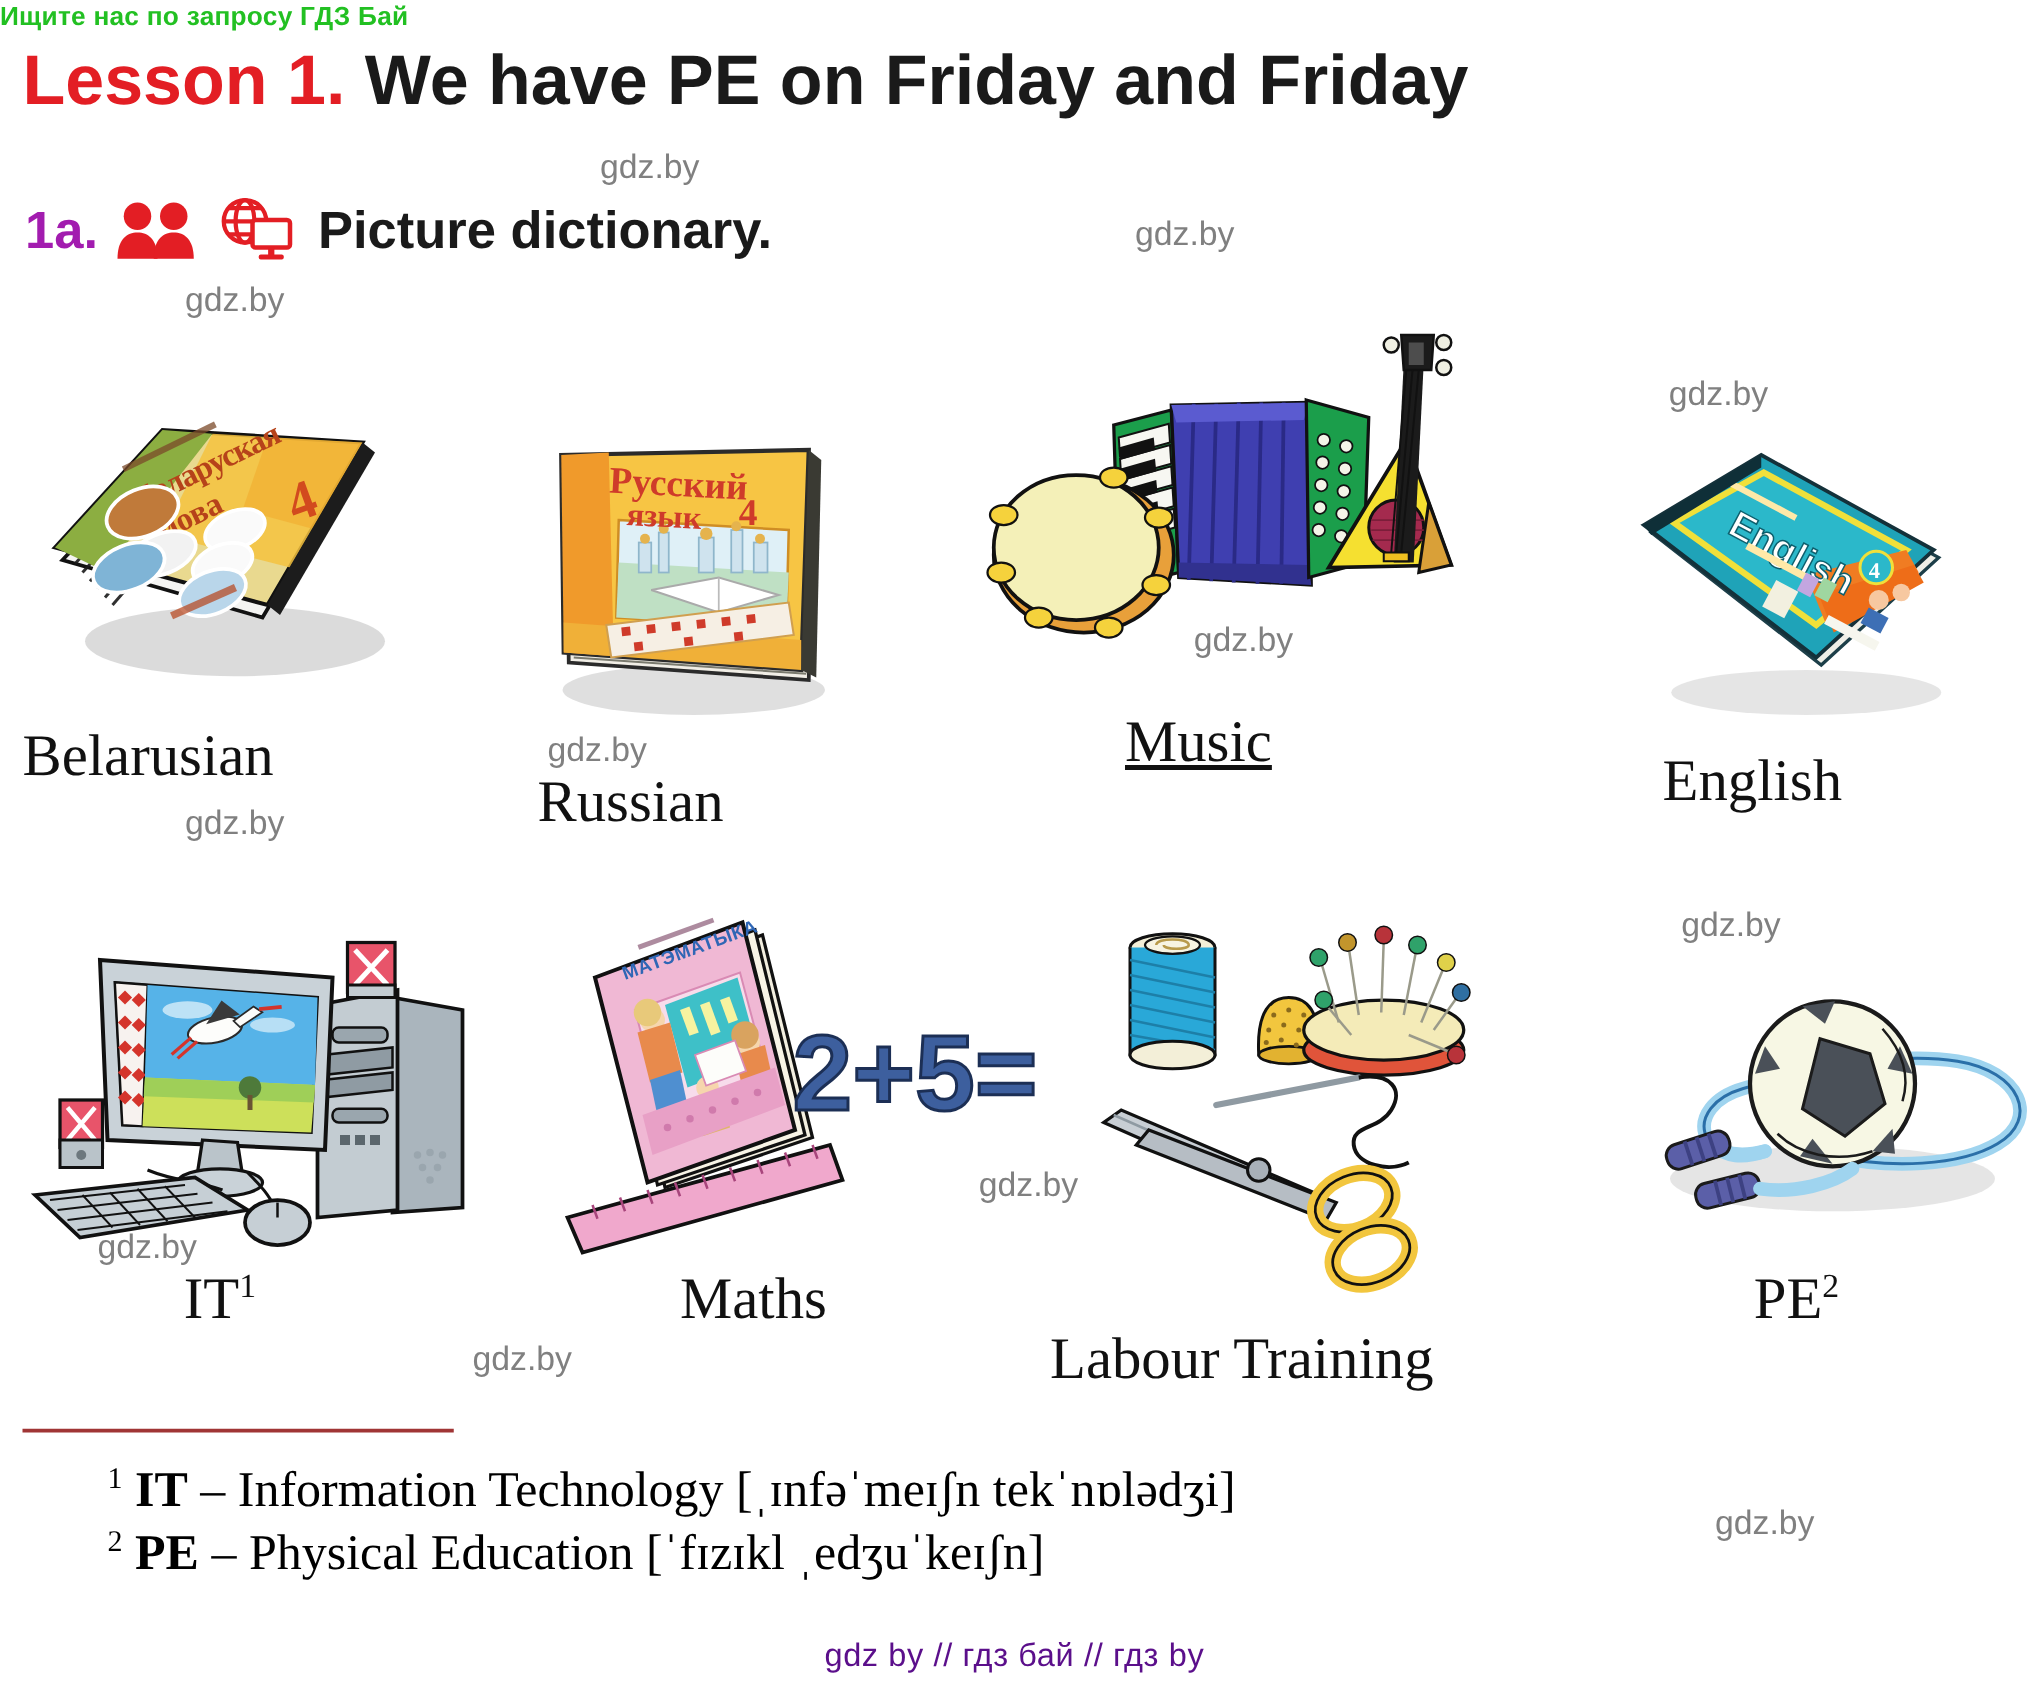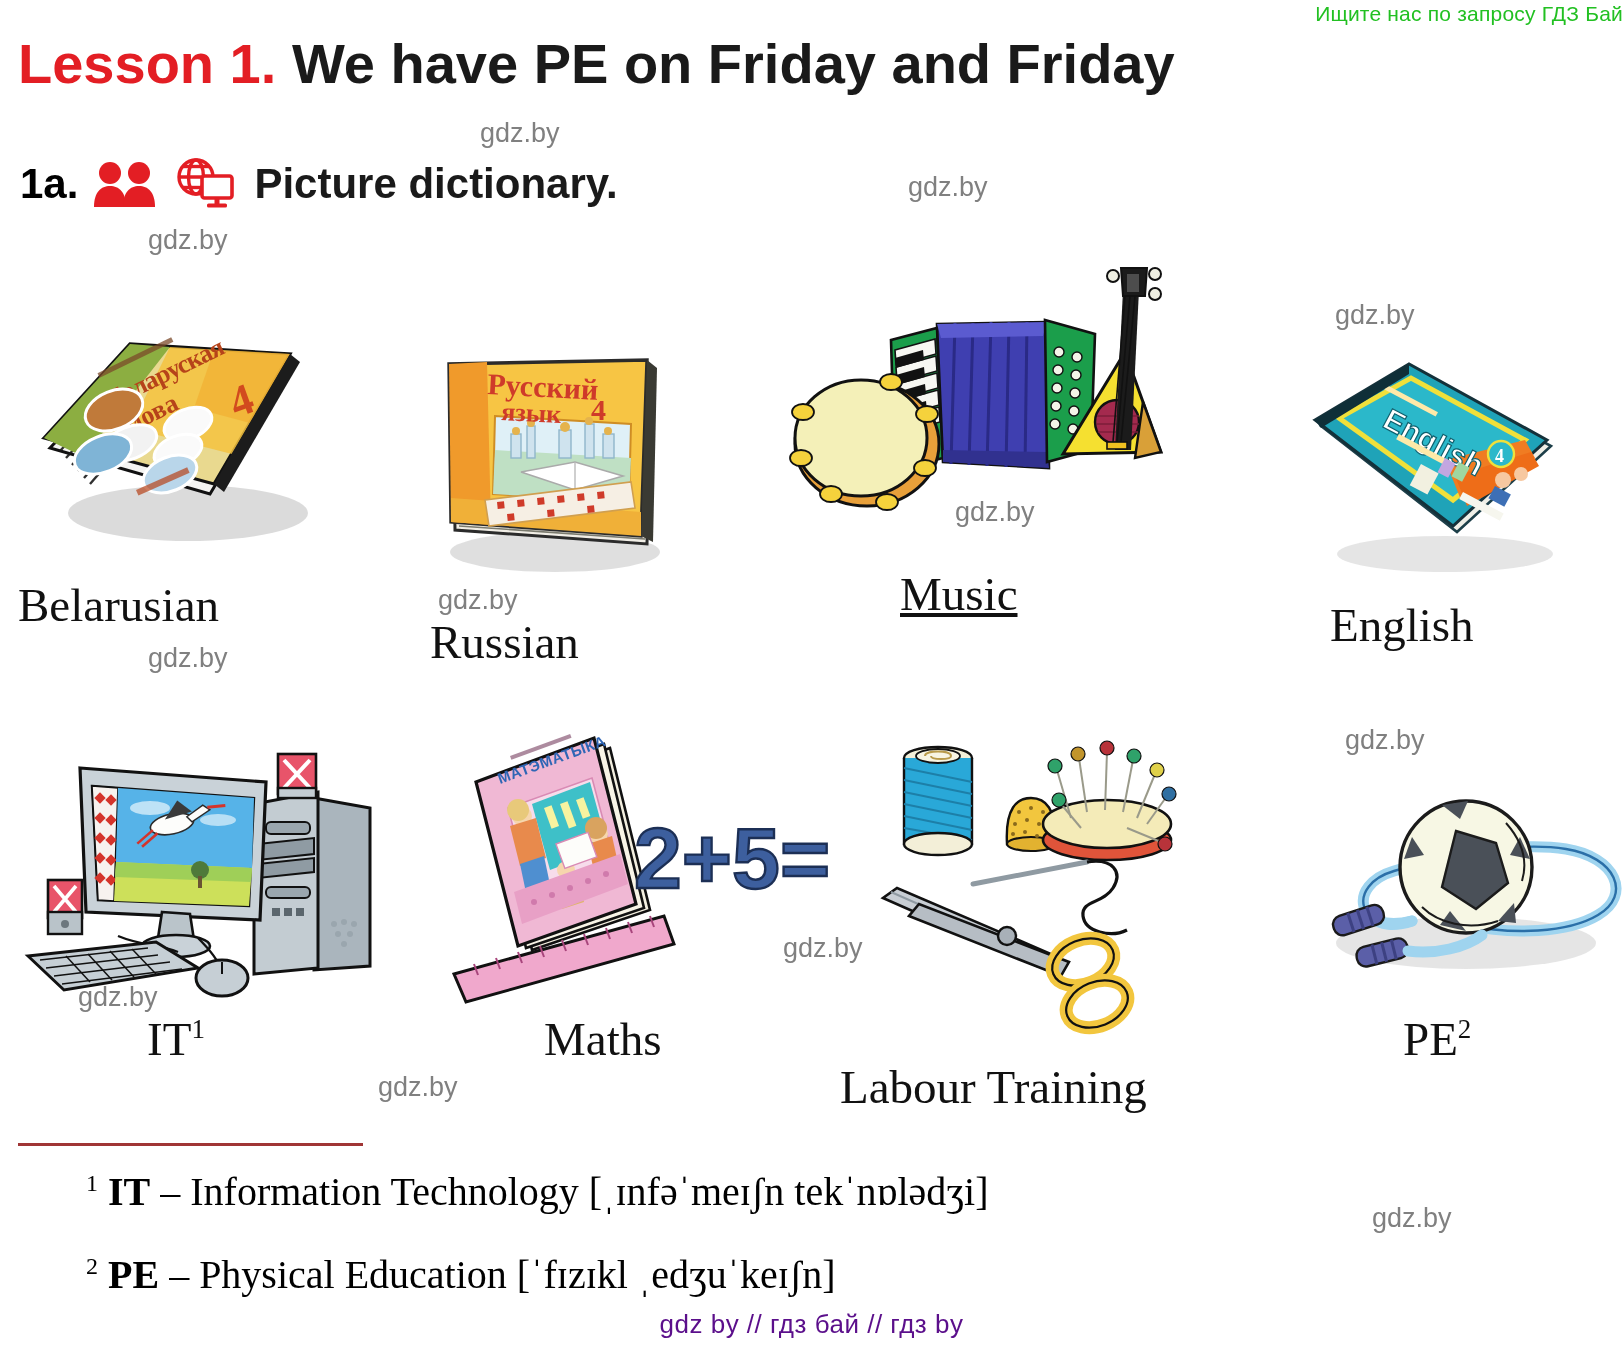--- a/index.html
+++ b/index.html
@@ -9,23 +9,23 @@
     background:#ffffff;
     font-family:"Liberation Serif", serif;
     position:relative;
     overflow:hidden;
   }
   .page { position:relative; width:1623px; height:1352px; }
 
   
   .banner {
     position:absolute; top:2px; left:0; width:100%;
-    text-align:right;
+    text-align:left;
     font-family:"Liberation Sans", sans-serif;
-    font-weight:normal; font-size:21px;
+    font-weight:bold; font-size:21px;
     color:#22c022;
     letter-spacing:0.2px;
   }
 
   
   .title-row {
     position:absolute; top:34px; left:18px; width:1600px;
     font-family:"Liberation Sans", sans-serif;
     font-weight:bold;
     font-size:56px;
@@ -35,21 +35,21 @@
   .title-lesson { color:#e31e24; }
   .title-rest { color:#1a1a1a; }
 
   
   .task-row {
     position:absolute; top:158px; left:20px;
     display:flex; align-items:center; gap:14px;
     font-family:"Liberation Sans", sans-serif;
     font-weight:bold;
   }
-  .task-num { color:#000000; font-size:42px; line-height:42px;text-align:center; }
+  .task-num { color:#a21caf; font-size:42px; line-height:42px;text-align:center; }
   .icon-pair { width:66px; height:46px; display:block; }
   .icon-globe { width:62px; height:52px; display:block; }
   .task-text { color:#1a1a1a; font-size:42px; line-height:42px; margin-left:6px; }
 
   
   .cell { position:absolute; }
   .art { position:relative; }
   .label {
     position:absolute;
     font-family:"Liberation Serif", serif;
@@ -673,21 +673,21 @@
     </div>
   </div>
 
   <div class="fn-rule"></div>
 
   <div class="fn" style="top:1168px;">
     <sup>1</sup>
     <b>IT</b><span> – </span><span>Information Technology </span><span>[ˌɪnfəˈmeɪʃn tekˈnɒlədʒi]</span>
   </div>
 
-  <div class="fn" style="top:1218px;margin-top:33px;">
+  <div class="fn" style="top:1218px;">
     <sup>2</sup>
     <b>PE</b><span> – </span><span>Physical Education </span><span>[ˈfɪzɪkl ˌedʒuˈkeɪʃn]</span>
   </div>
 
   <div class="footer">gdz by  //  гдз бай  //  гдз by</div>
 
   <div id="watermark-layer">
       <div class="wm" style="left: 480px; top: 118px;">gdz.by</div>
       <div class="wm" style="left: 908px; top: 172px;">gdz.by</div>
       <div class="wm" style="left: 148px; top: 225px;">gdz.by</div>

